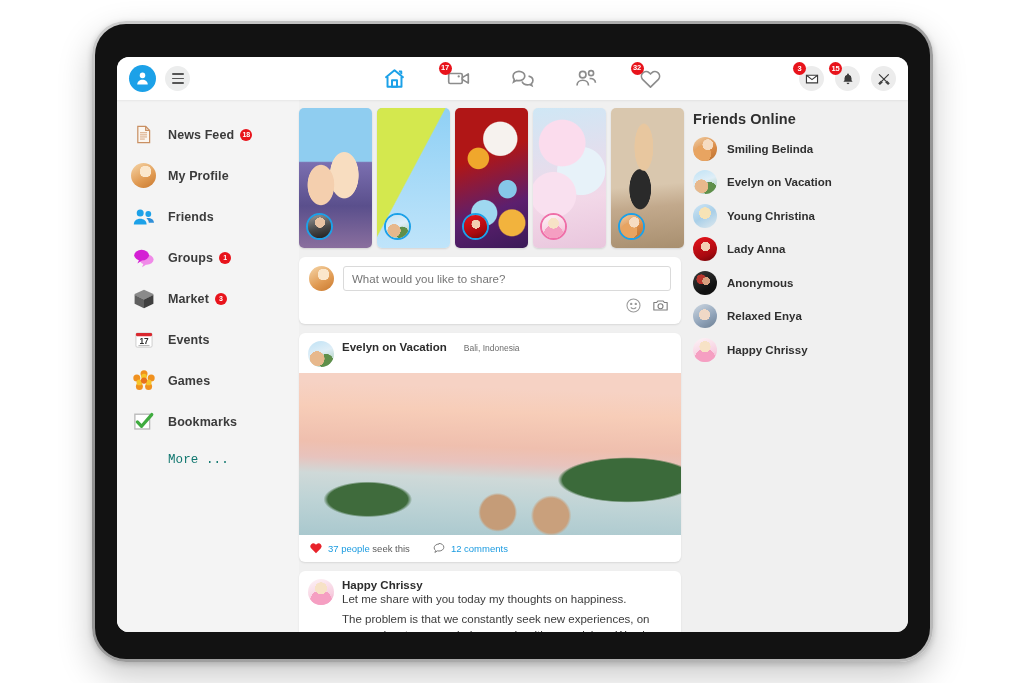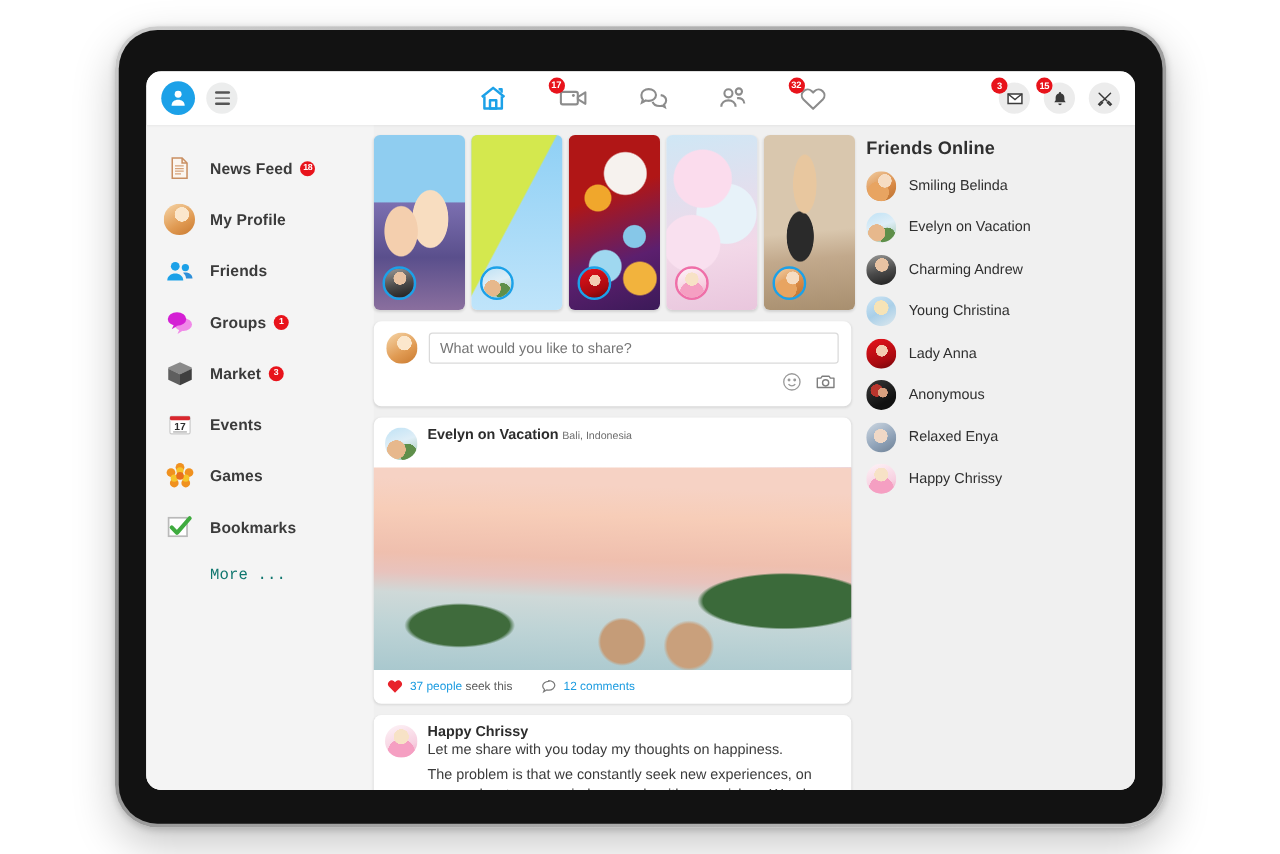--- a/index.html
+++ b/index.html
@@ -245,21 +245,21 @@
     background: #fff;
     outline: none;
   }
   .comp-actions { display: flex; justify-content: flex-end; gap: 10px; margin-top: 6px; padding-right: 2px; }
   .comp-actions svg { width: 17px; height: 17px; }
 
   .post-head { display: flex; gap: 8px; padding: 8px 9px 6px 9px; }
   .post-ava { width: 26px; height: 26px; border-radius: 50%; overflow: hidden; flex: 0 0 26px; }
   .post-meta { min-width: 0; }
   .post-name { font-size: 11.5px; font-weight: bold; color: #2c2c2c; }
-  .post-loc { font-size: 8.5px; color: #6d6d6d; font-weight: normal; margin-left: 3px; }
+  .post-loc { font-size: 8.5px; color: #6d6d6d; font-weight: normal; margin-left: 17px; }
   .post-text { font-size: 11.5px; color: #3b3b3b; margin-top: 1px; line-height: 1.35; }
   .mention { color: #1b9be0; }
 
   .post-img { width: 100%; height: 162px; }
 
   .post-actions {
     display: flex; align-items: center; gap: 22px;
     padding: 6px 10px 7px 10px;
     font-size: 9.5px; color: #5c5c5c;
   }
@@ -277,21 +277,21 @@
     flex: 1 1 auto;
     padding: 11px 0 0 12px;
     min-width: 0;
   }
   #friends h2 {
     font-size: 14.5px; font-weight: 600; color: #2f2f2f;
     margin-bottom: 5px; letter-spacing: .1px;
   }
   .fr-item { display: flex; align-items: center; gap: 10px; height: 33.5px; }
   .fr-ava { width: 24px; height: 24px; border-radius: 50%; overflow: hidden; flex: 0 0 24px; }
-  .fr-name { font-size: 11.5px; color: #2f2f2f; font-weight: 400; text-align: right; }
+  .fr-name { font-size: 11.5px; color: #2f2f2f; font-weight: 700; text-align: right; }
 </style>
 </head>
 <body>
 
 <div id="tablet-frame">
  <div id="tablet-bezel">
   <div id="screen">
 
     <div id="topbar">
 
@@ -623,26 +623,20 @@
           <span class="fr-name">Smiling Belinda</span>
         </div>
         <div class="fr-item">
           <div class="fr-ava">
                 <div class="ph ph-evelyn"></div>
               </div>
           <span class="fr-name">Evelyn on Vacation</span>
         </div>
         <div class="fr-item">
           <div class="fr-ava">
-                <div class="ph ph-andrew"></div>
-              </div>
-          <span class="fr-name">Charming Andrew</span>
-        </div>
-        <div class="fr-item">
-          <div class="fr-ava">
                 <div class="ph ph-christina"></div>
               </div>
           <span class="fr-name">Young Christina</span>
         </div>
         <div class="fr-item">
           <div class="fr-ava">
                 <div class="ph ph-anna"></div>
               </div>
           <span class="fr-name">Lady Anna</span>
         </div>

